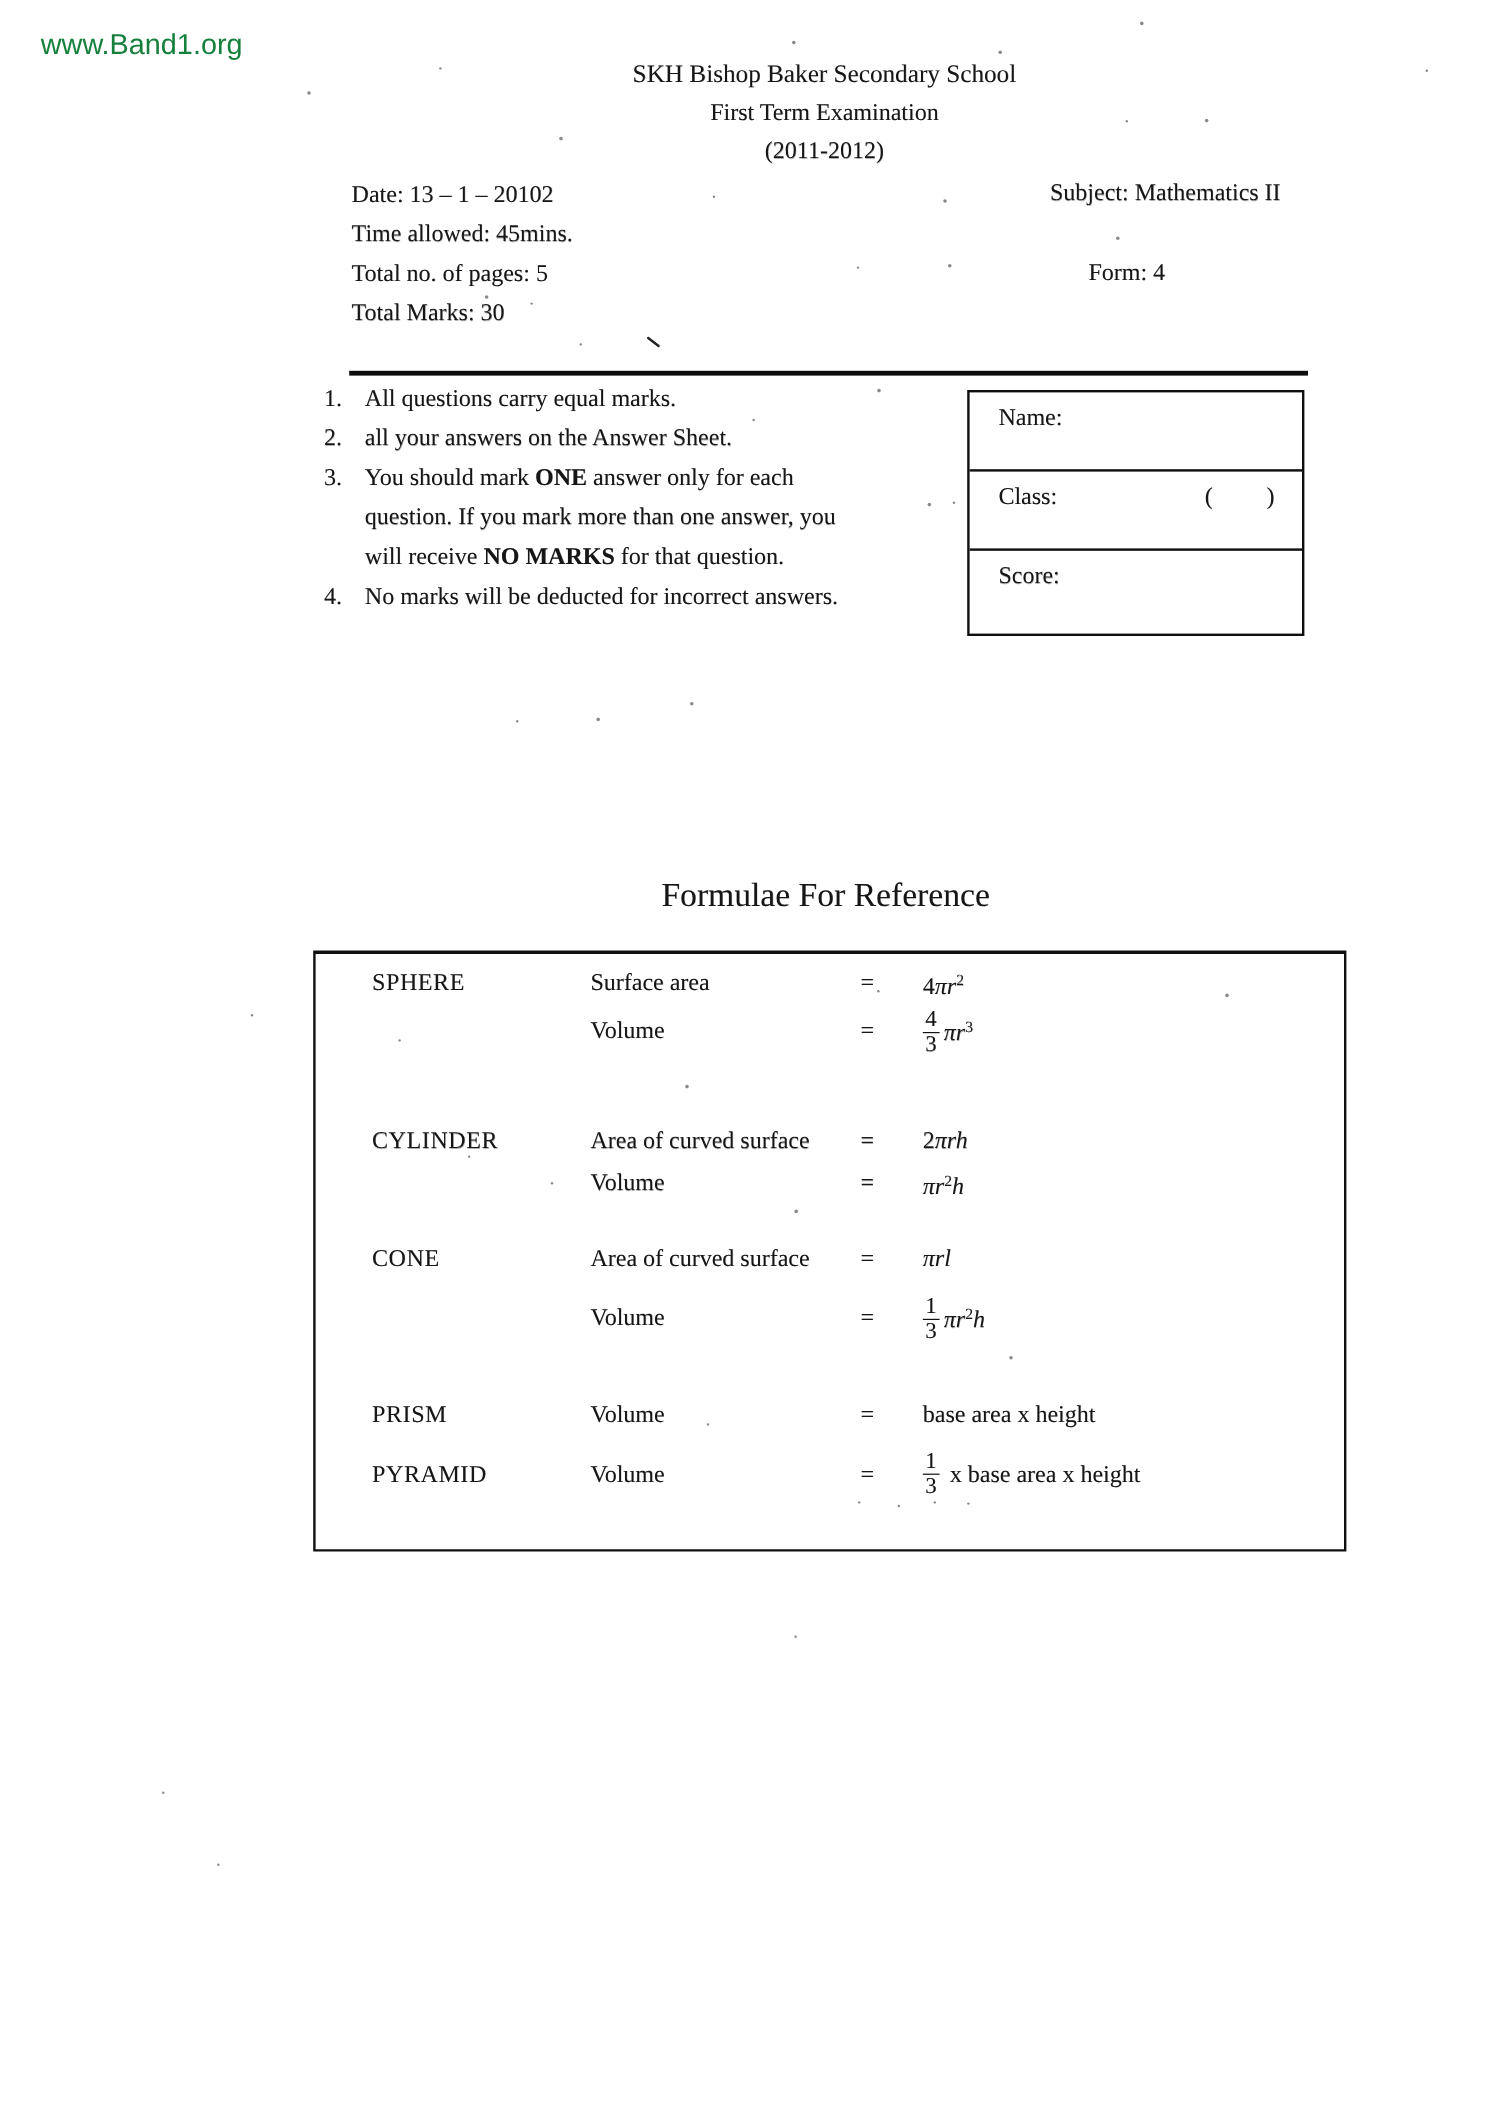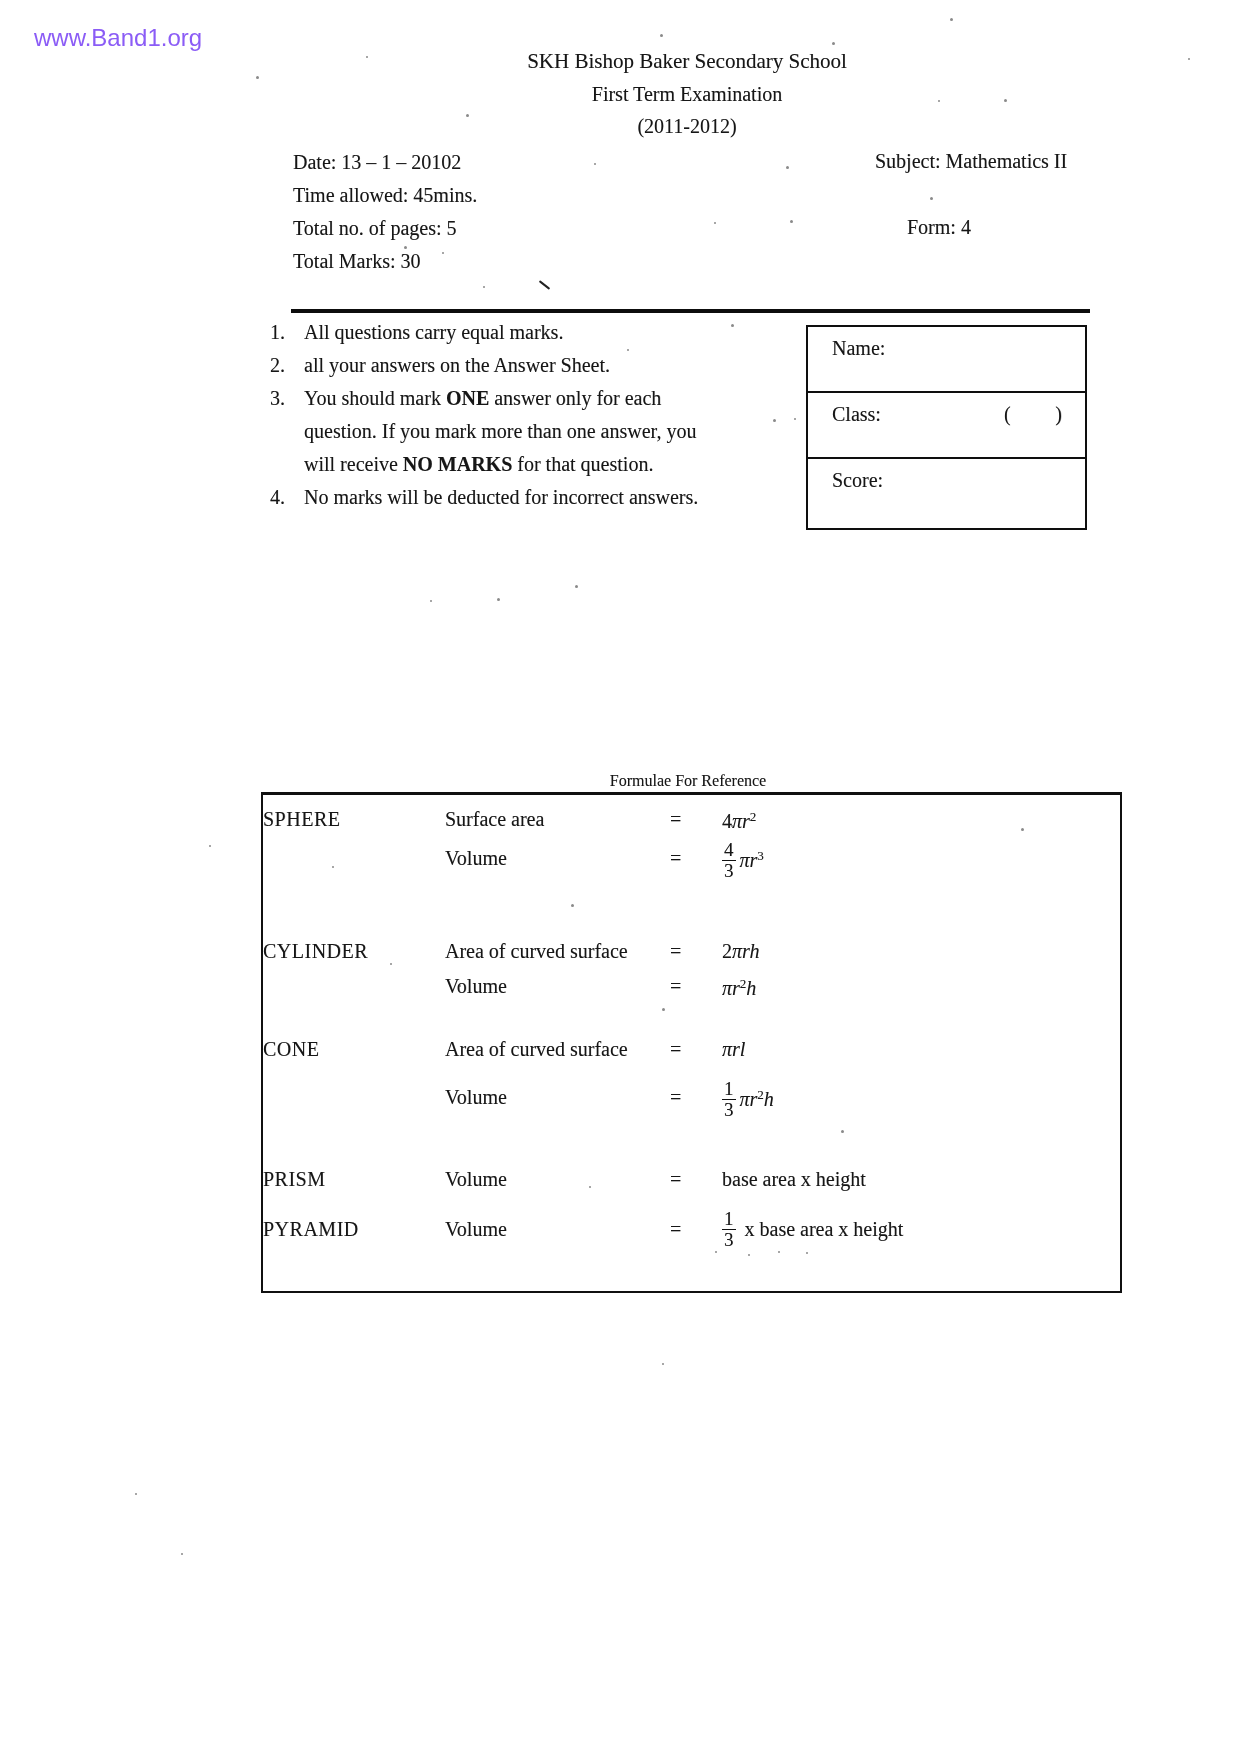--- a/index.html
+++ b/index.html
@@ -4,21 +4,21 @@
 <style>
   html,body{margin:0;padding:0;}
   body{
     width:1240px;height:1754px;position:relative;background:#ffffff;
     font-family:"Liberation Serif", serif;color:#161616;overflow:hidden;
   }
   .ink{text-shadow:0.3px 0.3px 0 rgba(30,30,30,.35);}
   
   .watermark{
     position:absolute;left:34px;top:24px;font-family:"Liberation Sans",sans-serif;
-    font-size:24px;color:#8b5cf6;
+    font-size:24px;color:#15803d;
   }
   
   .hline{position:absolute;left:687px;transform:translateX(-50%);white-space:nowrap;}
   .h-school{top:49px;font-size:21px;}
   .h-exam{top:83px;font-size:20px;}
   .h-year{top:115px;font-size:20px;}
   
   .meta-left{position:absolute;left:293px;top:146px;font-size:20px;line-height:33px;white-space:nowrap;}
   .meta-subject{position:absolute;left:875px;top:150px;font-size:20px;white-space:nowrap;}
   .meta-form{position:absolute;left:907px;top:216px;font-size:20px;white-space:nowrap;}
@@ -33,26 +33,26 @@
   
   .infobox{position:absolute;left:806px;top:325px;width:281px;height:205px;
     border:2.5px solid #0e0e0e;box-sizing:border-box;background:#fff;}
   .inforow{position:relative;box-sizing:border-box;padding:10px 0 0 24px;font-size:20px;}
   .inforow.rb{border-bottom:2px solid #0e0e0e;}
   .row-name{height:66px;}
   .row-class{height:66px;}
   .row-score{height:68px;}
   .parens{position:absolute;left:196px;top:10px;width:58px;display:flex;justify-content:space-between;}
   
-  .formulae-title{position:absolute;left:688px;top:772px;transform:translateX(-50%);
-    font-size:16px;white-space:nowrap;}
+  .formulae-title{position:absolute;left:688px;top:731px;transform:translateX(-50%);
+    font-size:28px;white-space:nowrap;}
   .formulae-box{position:absolute;left:261px;top:792px;width:861px;height:501px;
     border:2px solid #101010;border-top-width:3px;box-sizing:border-box;background:#fff;}
   .fline{position:absolute;left:0;right:0;display:grid;
-    grid-template-columns:182px 225px 52px auto;
+    grid-template-columns:182px 225px 52px auto;padding-left:47px;
     align-items:center;font-size:20px;height:33px;line-height:33px;white-space:nowrap;}
   .fline.tall{height:48px;line-height:48px;}
   .fobj{letter-spacing:0.5px;}
   .ital{font-style:italic;}
   .sup{font-size:13px;vertical-align:7px;letter-spacing:0;}
   .frac{display:inline-block;text-align:center;vertical-align:middle;
     line-height:1.05;font-size:19px;margin-right:4px;position:relative;top:-2px;}
   .frac .n{display:block;padding:0 2px;}
   .frac .d{display:block;border-top:1.6px solid #111;padding:0 2px;}
   

